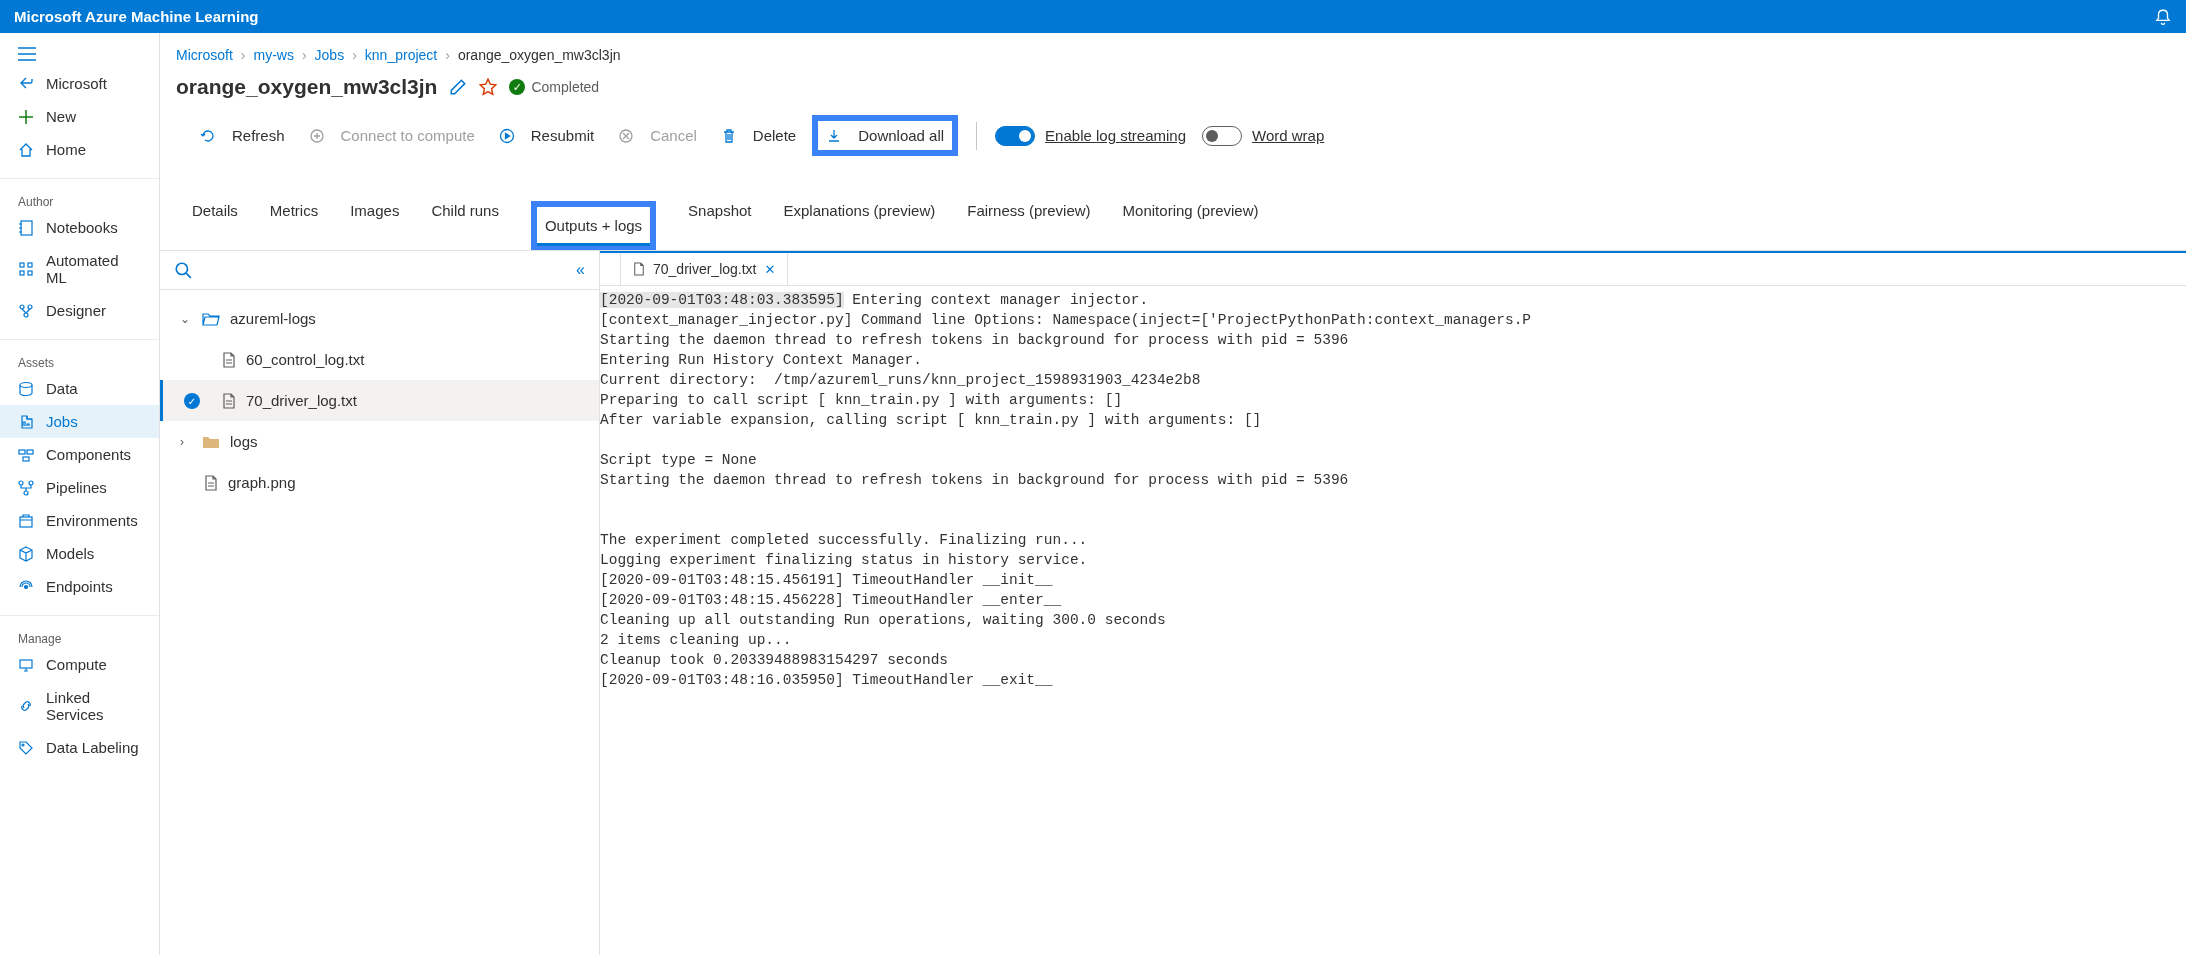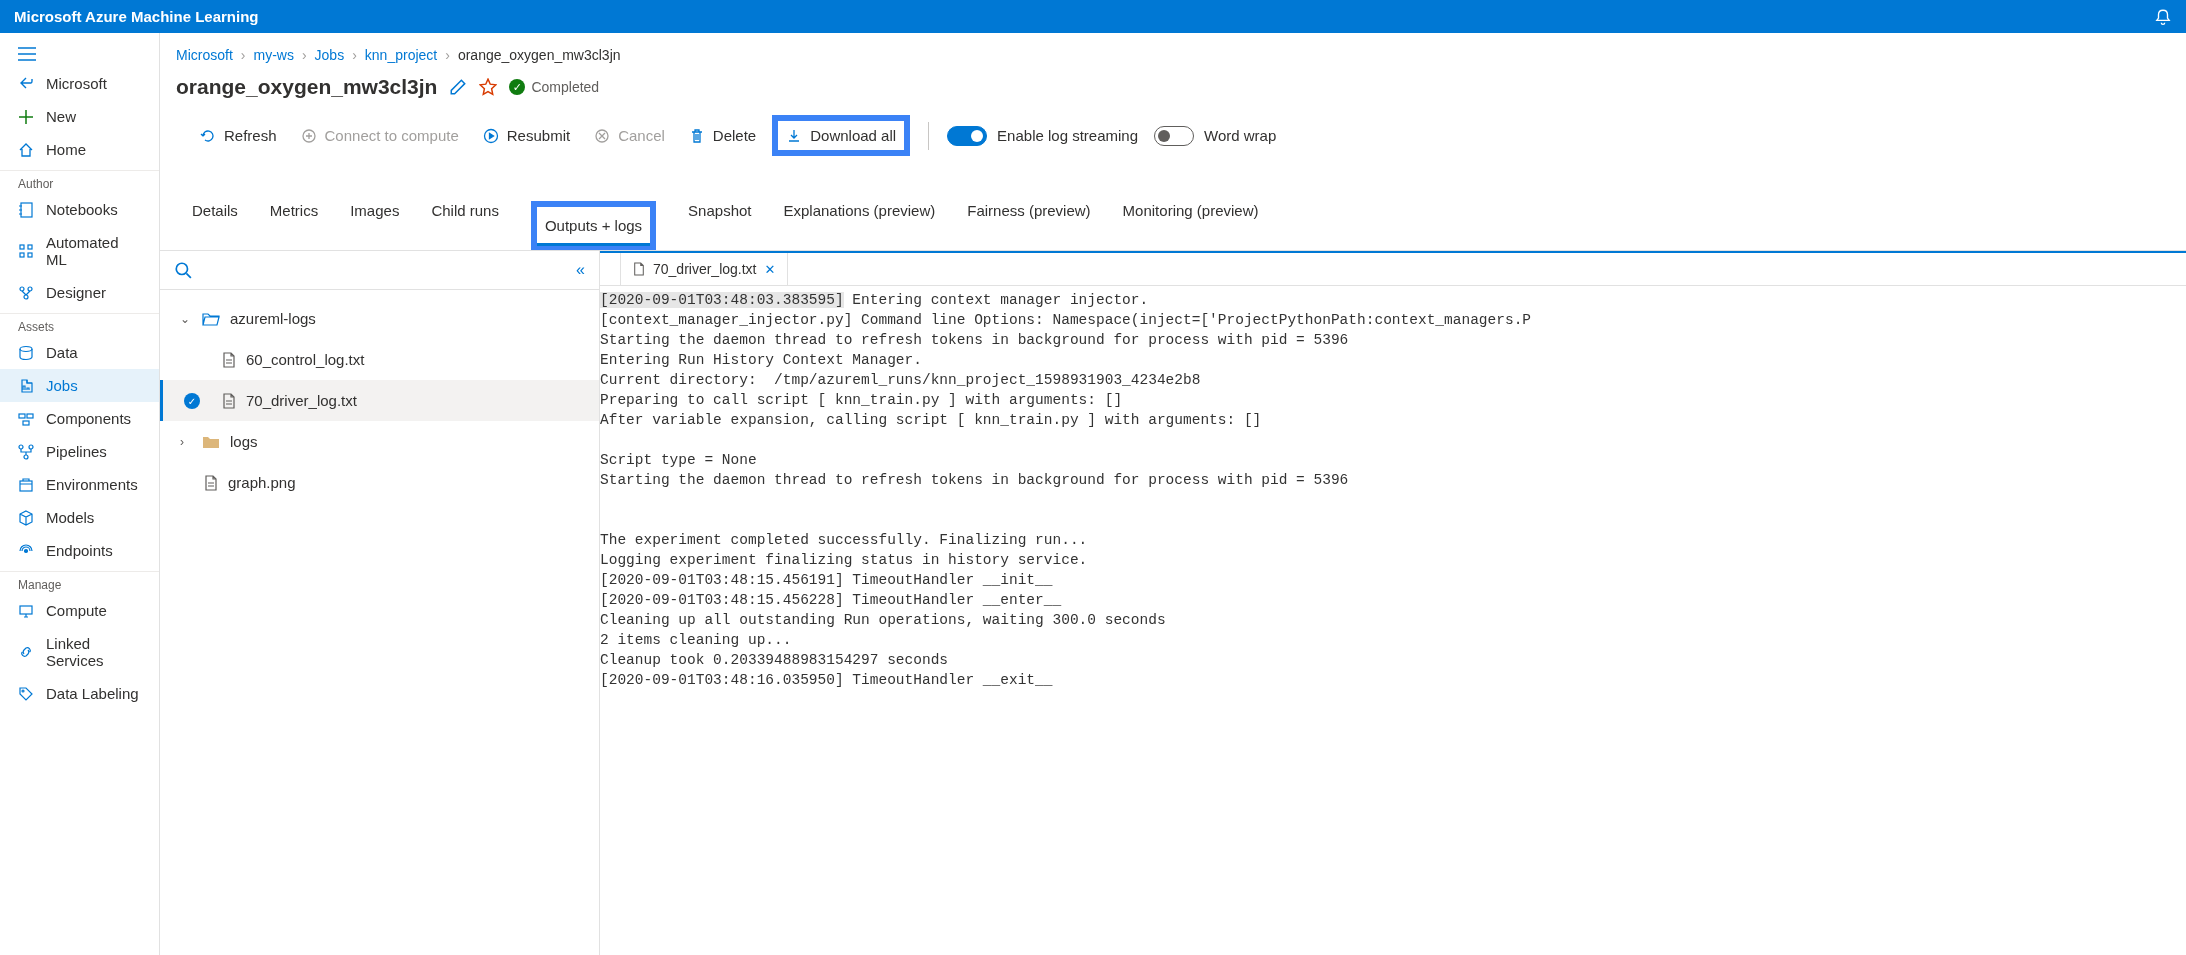--- a/index.html
+++ b/index.html
@@ -55,25 +55,25 @@
   }
   .leftnav .nav-item .icon {
     width: 16px; height: 16px; display: flex; align-items: center; justify-content: center;
     color: #0078d4;
   }
   .leftnav .nav-item.selected {
     background: #e6f2fa;
   }
   .leftnav .nav-item.selected .label { color: #0078d4; }
   .leftnav .section-hdr {
-    padding: 6px 18px 2px;
+    padding: 16px 18px 2px;
     font-size: 12px;
     color: #605e5c;
     border-top: 1px solid #edebe9;
-    margin-top: 4px;
+    margin-top: 12px;
   }
   .leftnav .green-plus { color: #107c10; }
 
   
   .main {
     flex: 1;
     display: flex;
     flex-direction: column;
     overflow: hidden;
   }
@@ -114,33 +114,33 @@
   }
 
   
   .toolbar {
     display: flex;
     align-items: center;
     gap: 8px;
     padding: 0 16px 14px 32px;
   }
   .tbtn {
-    display: inline-flex; align-items: center; gap: 8px;
+    display: inline-flex; align-items: center; gap: 16px;
     padding: 6px 8px;
     cursor: pointer;
     color: #323130;
     font-size: 15px;
   }
   .tbtn.disabled { color: #a19f9d; cursor: default; }
   .tbtn .ticon { color: #0078d4; width: 16px; height: 16px; display: inline-flex; align-items:center; }
   .tbtn.disabled .ticon { color: #a19f9d; }
   .redbox { border: 6px solid #3b82f6; }
   .sep-v { width: 1px; height: 28px; background: #c8c6c4; margin: 0 10px; }
 
-  .toggle-wrap { display: inline-flex; align-items: center; gap: 10px; font-size: 15px; }
+  .toggle-wrap { display: inline-flex; align-items: center; gap: 10px; font-size: 15px; text-decoration: underline; }
   .toggle {
     width: 40px; height: 20px; border-radius: 10px; position: relative; cursor: pointer;
     background: #fff; border: 1px solid #605e5c;
   }
   .toggle .knob {
     width: 12px; height: 12px; border-radius: 50%; background: #605e5c;
     position: absolute; top: 3px; left: 3px;
   }
   .toggle.on { background: #0078d4; border-color: #0078d4; }
   .toggle.on .knob { background: #fff; left: auto; right: 3px; }

